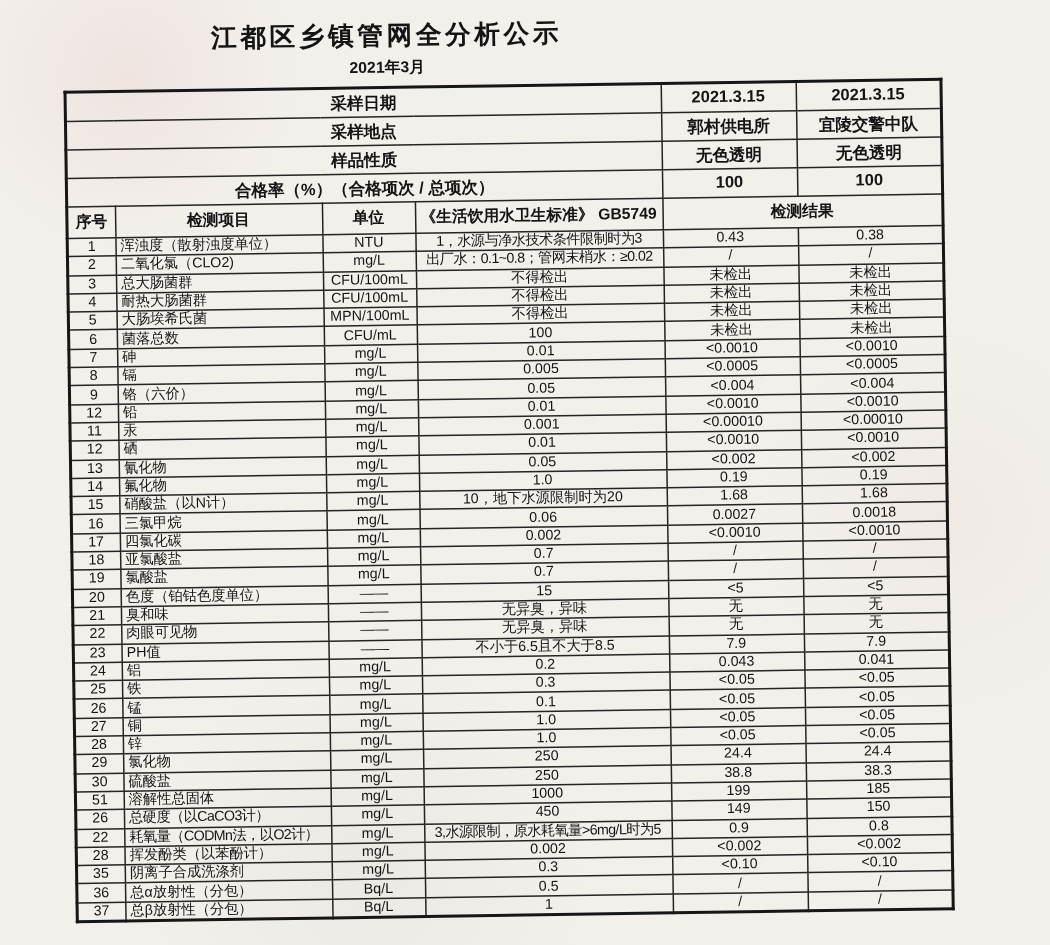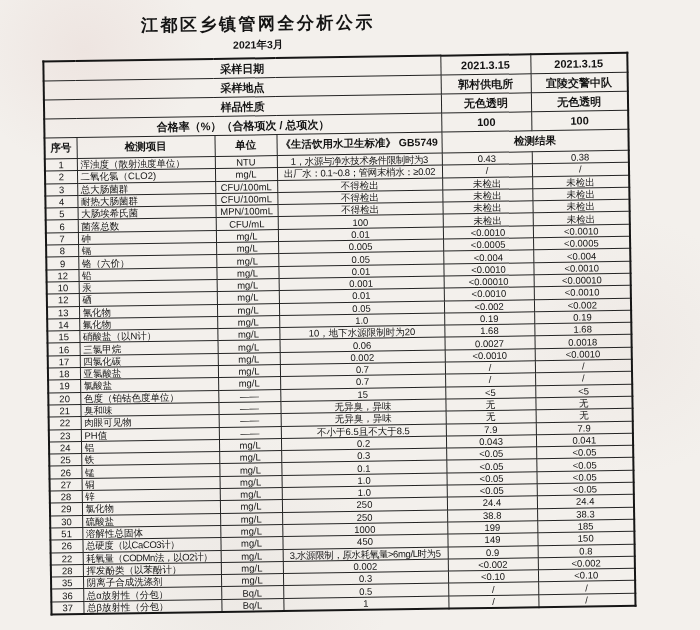--- a/index.html
+++ b/index.html
@@ -184,21 +184,21 @@
           </tr>
           <tr class="data-row">
             <td class="c-seq">12</td>
             <td class="c-item">铅</td>
             <td class="c-unit">mg/L</td>
             <td class="c-standard">0.01</td>
             <td class="c-result">&lt;0.0010</td>
             <td class="c-result">&lt;0.0010</td>
           </tr>
           <tr class="data-row">
-            <td class="c-seq">10</td>
+            <td class="c-seq">11</td>
             <td class="c-item">汞</td>
             <td class="c-unit">mg/L</td>
             <td class="c-standard">0.001</td>
             <td class="c-result">&lt;0.00010</td>
             <td class="c-result">&lt;0.00010</td>
           </tr>
           <tr class="data-row">
             <td class="c-seq">12</td>
             <td class="c-item">硒</td>
             <td class="c-unit">mg/L</td>

